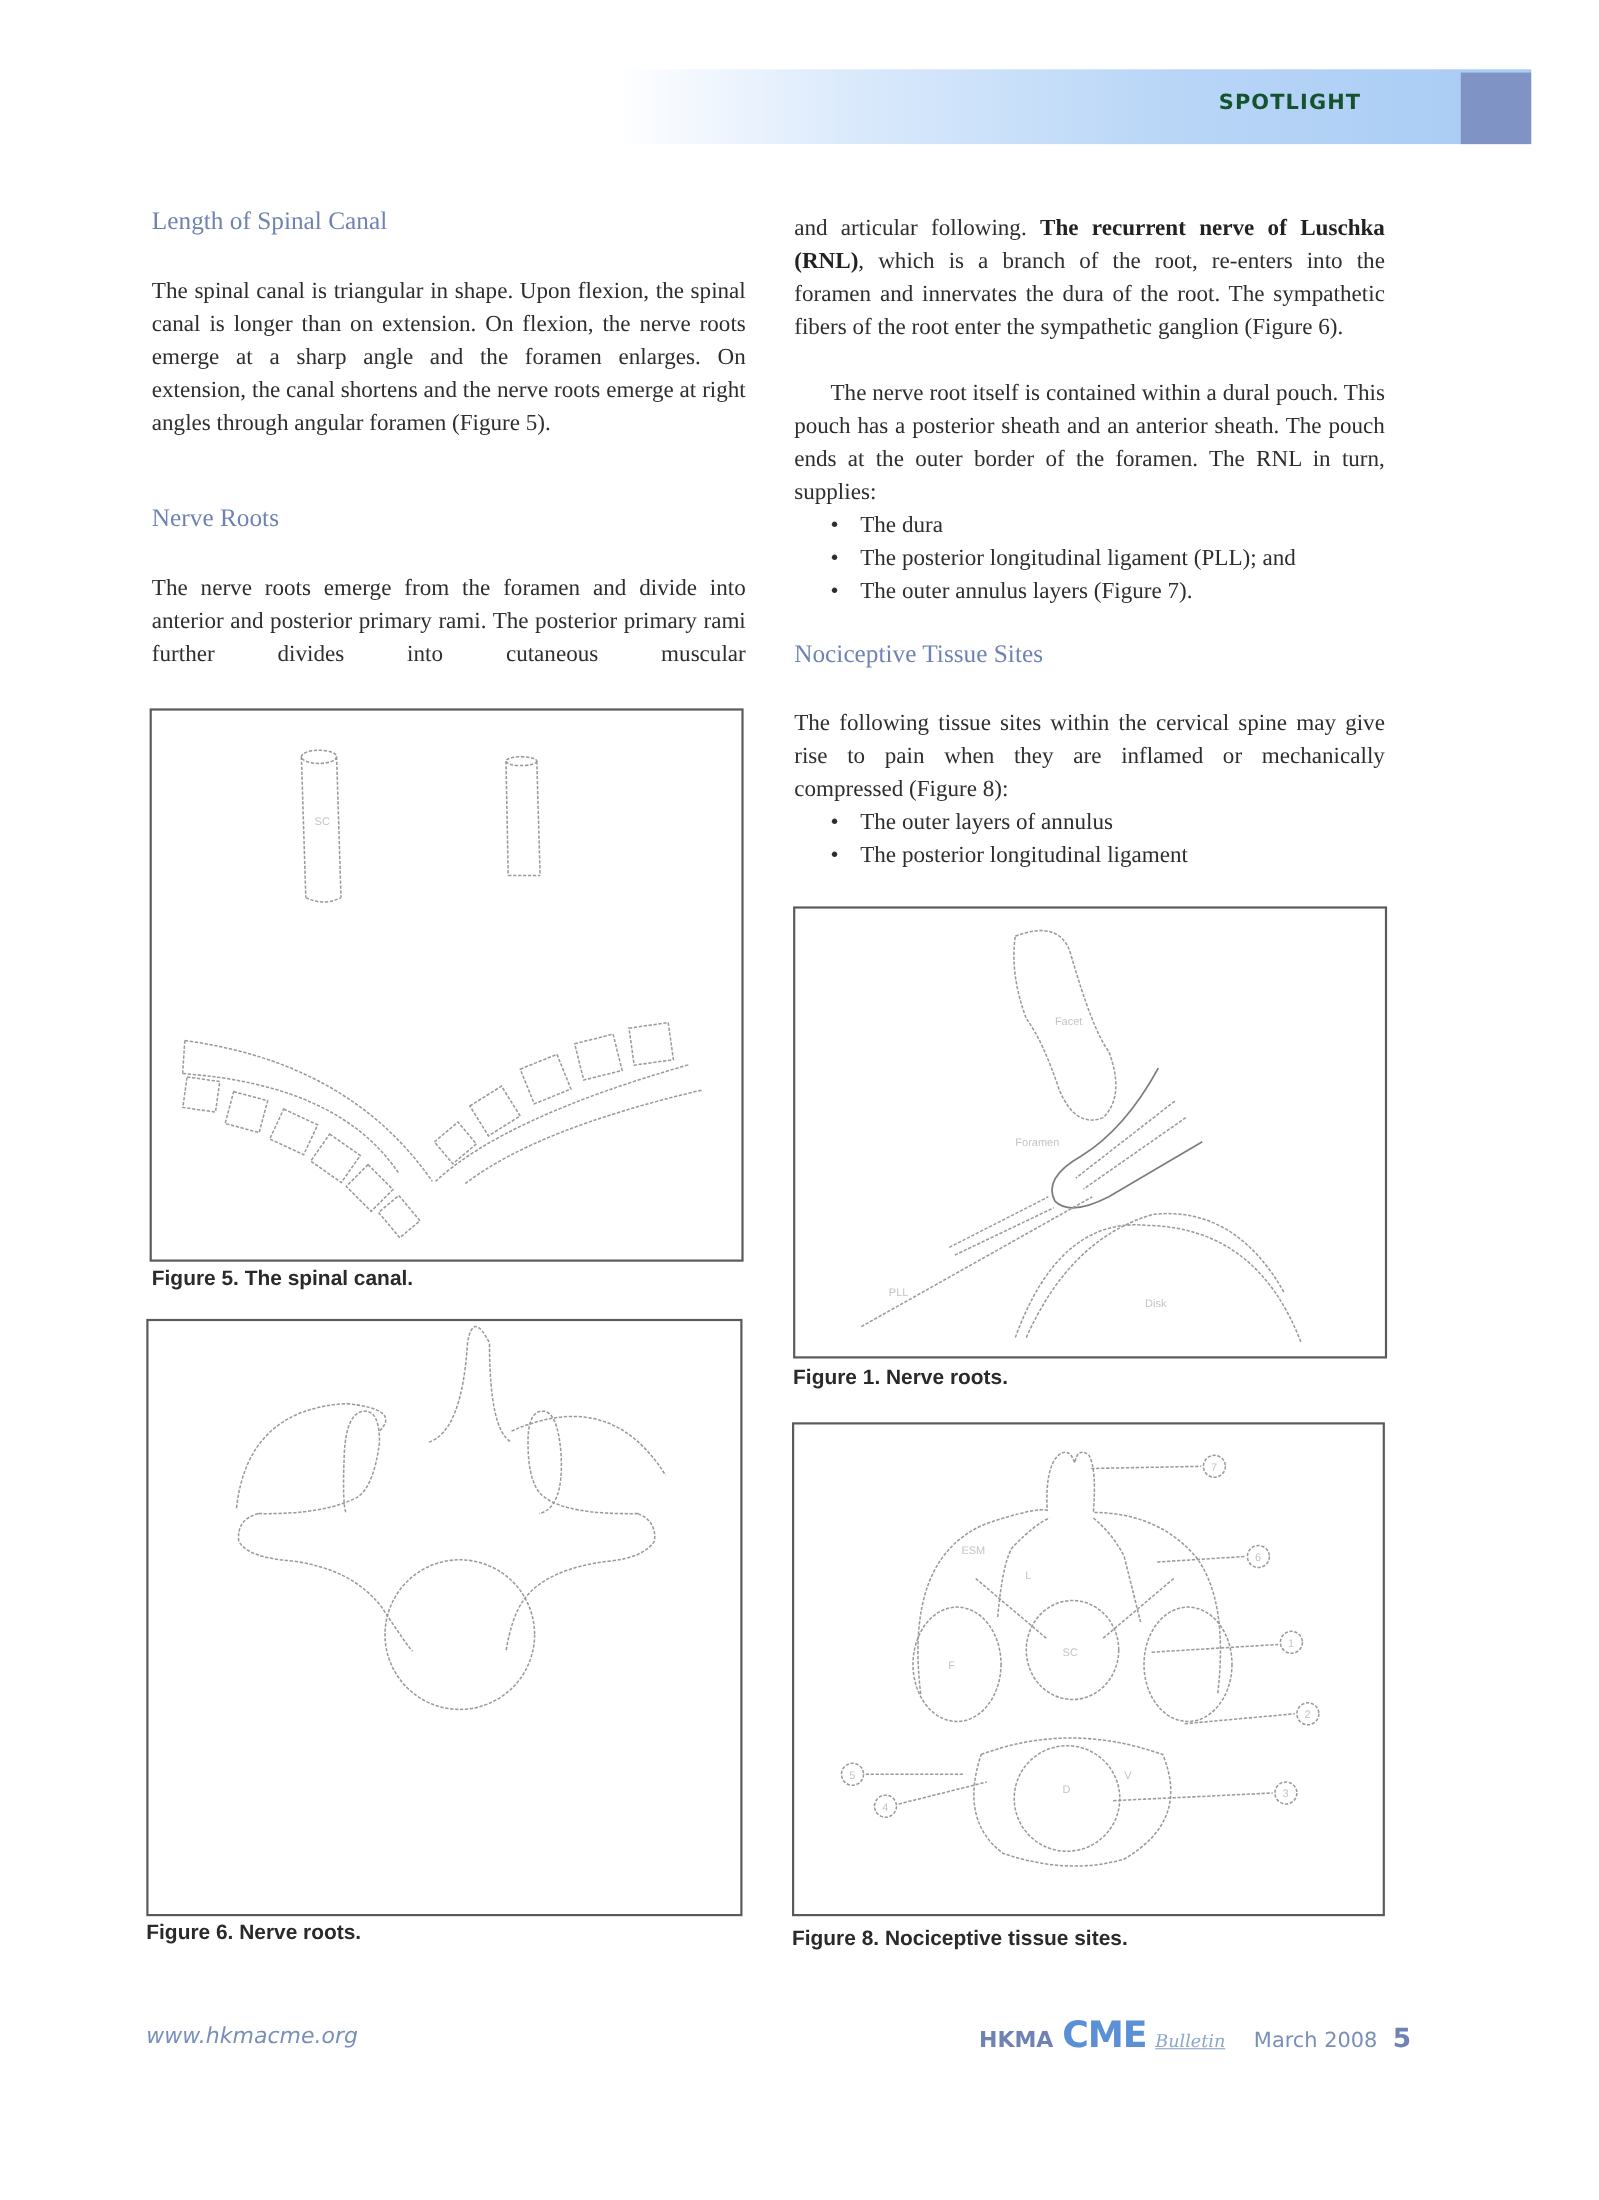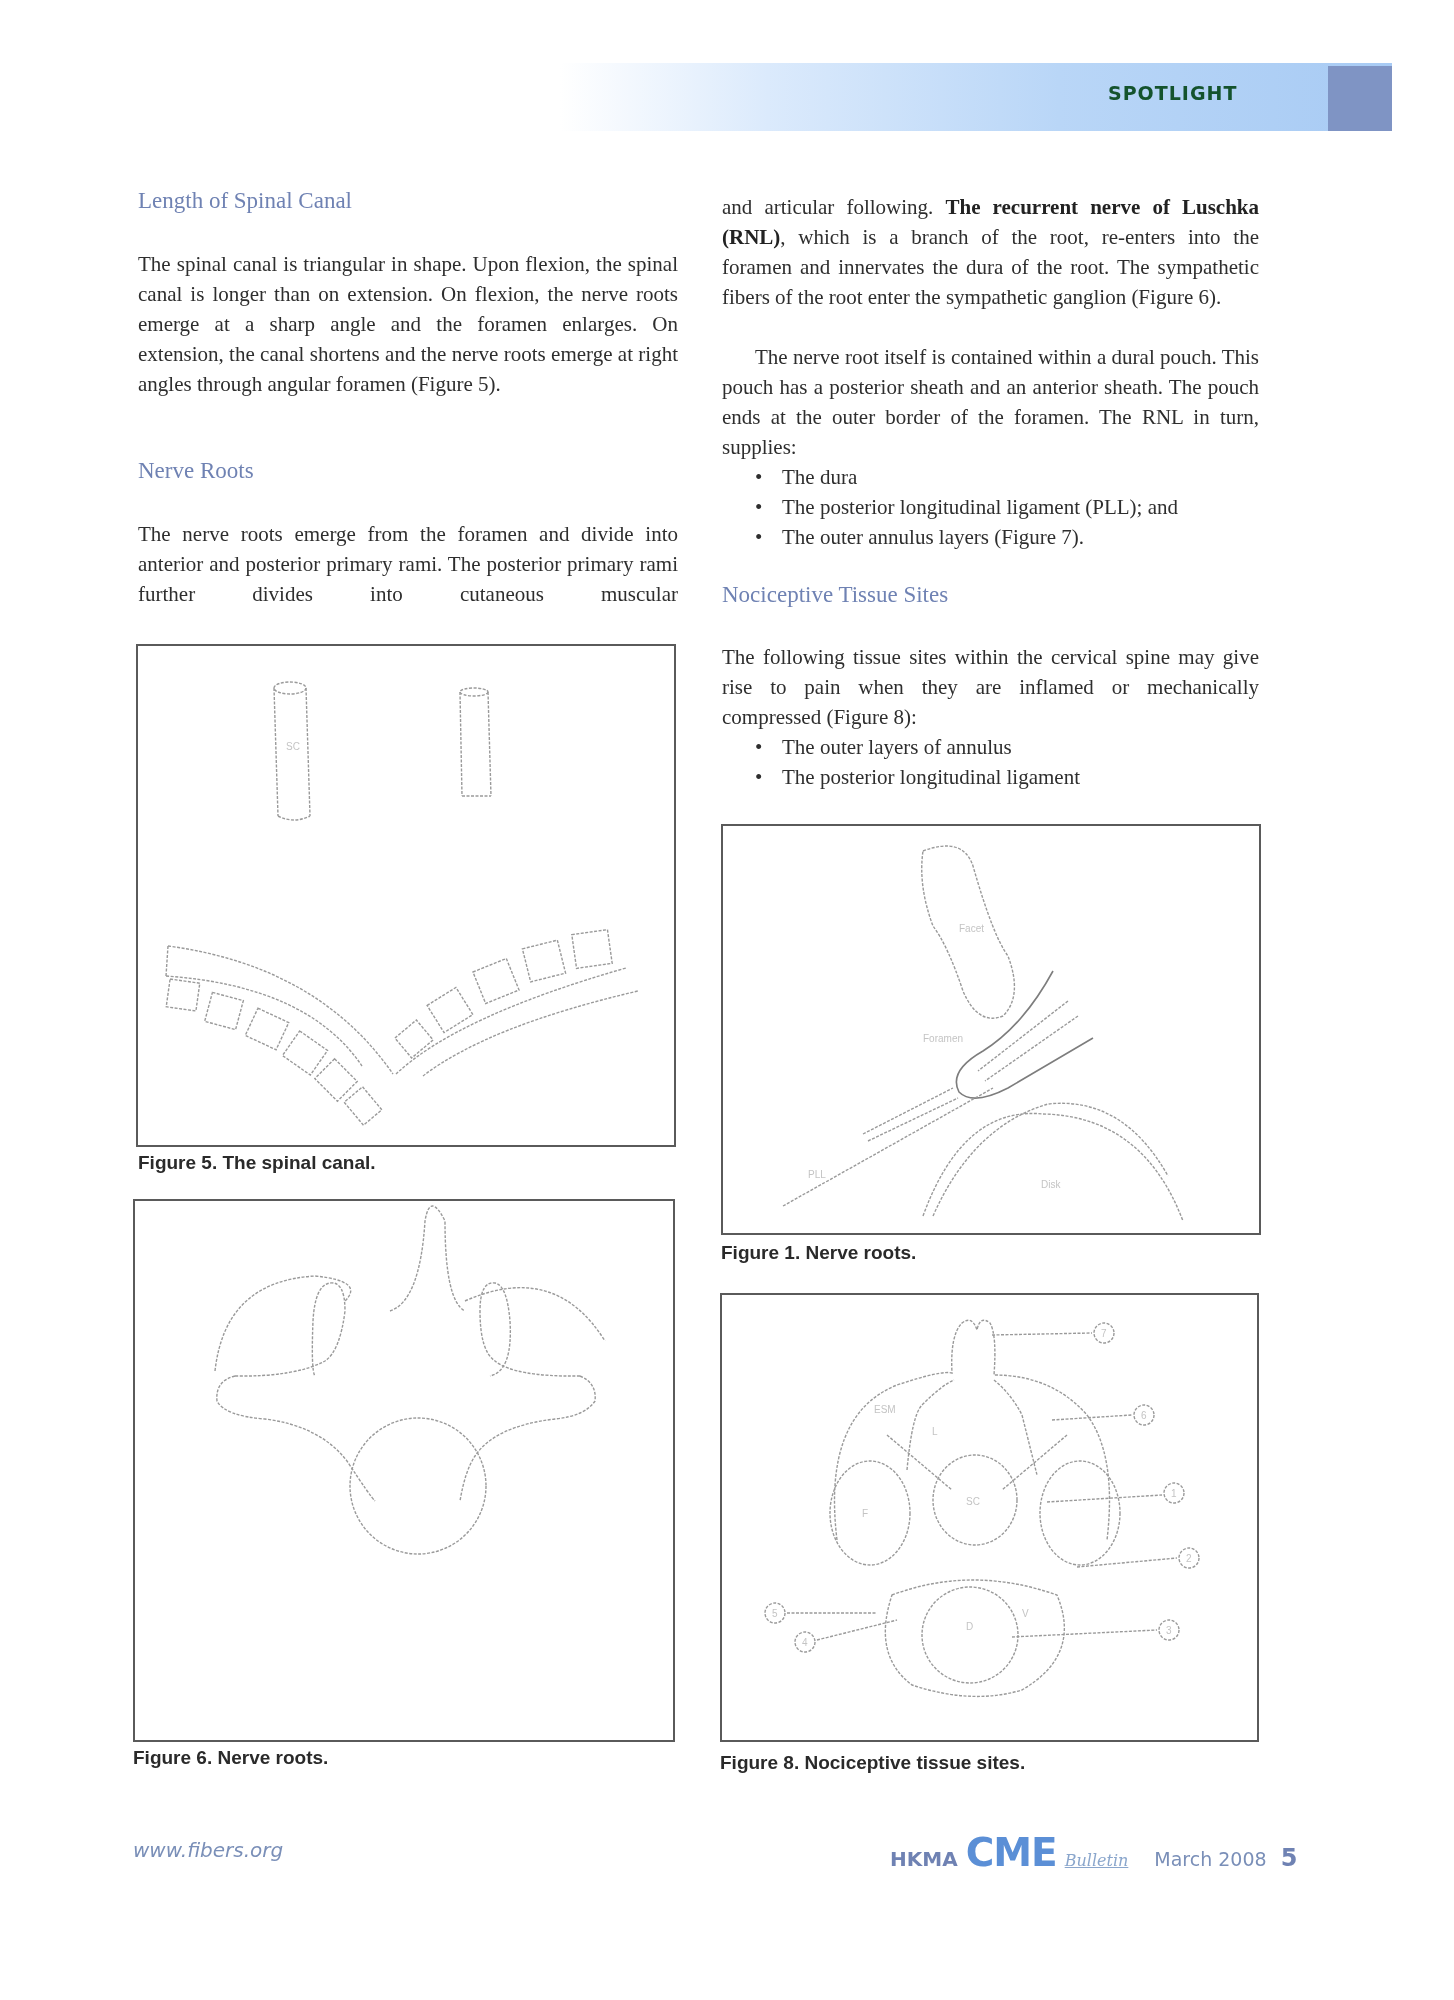--- a/index.html
+++ b/index.html
@@ -13,21 +13,21 @@
   .para b { font-weight:bold; color:#222; }
   .bullets { position:absolute; margin:0; padding:0; list-style:none; font-size:21px; line-height:30px; color:#2e2e2e; }
   .bullets li { position:relative; padding-left:60px; }
   .bullets li .dot { position:absolute; left:33px; top:0; }
   .figbox { position:absolute; border:2px solid #5a5a5a; background:#ffffff; }
   .figbox svg { position:absolute; left:0; top:0; width:100%; height:100%; }
   .caption { position:absolute; font-family:"Liberation Sans", sans-serif; font-weight:bold; font-size:19px; color:#2a2a2a; }
   .footer-url { position:absolute; left:133px; top:1838px; font-family:"DejaVu Sans", sans-serif; font-size:20px; color:#7a8fb8; font-style:italic; }
   .footer-right { position:absolute; left:890px; top:1830px; height:40px; display:flex; align-items:baseline; gap:8px; }
   .f-hkma { font-family:"DejaVu Sans", sans-serif; font-weight:bold; font-size:20px; color:#6f82b3; }
-  .f-cme { font-family:"DejaVu Sans", sans-serif; font-weight:bold; font-size:39px; color:#5b8fd6; letter-spacing:-1px; }
+  .f-cme { font-family:"DejaVu Sans", sans-serif; font-weight:bold; font-size:33px; color:#5b8fd6; letter-spacing:-1px; }
   .f-bulletin { font-family:"DejaVu Serif", serif; font-style:italic; font-size:16px; color:#8aa6cc; text-decoration:underline; margin-right:18px; }
   .f-date { font-family:"DejaVu Sans", sans-serif; font-size:19px; color:#7a8fb8; }
   .f-page { font-family:"DejaVu Sans", sans-serif; font-weight:bold; font-size:24px; color:#6f82b3; margin-left:6px; }
   .stroke { fill:none; stroke:#9a9a9a; stroke-width:1.4; stroke-dasharray:3 1.5; }
   .stroke-dk { fill:none; stroke:#7d7d7d; stroke-width:1.6; }
   .faint-label { font-family:"Liberation Sans", sans-serif; font-size:10px; fill:#c4c4c4; }
 </style>
 </head>
 <body>
 
@@ -160,20 +160,20 @@
         <circle class="stroke" cx="83" cy="347" r="10"></circle>
       <text class="faint-label" x="80" y="351">4</text>
       <line class="stroke" x1="65" y1="318" x2="155" y2="318"></line>
         <circle class="stroke" cx="53" cy="318" r="10"></circle>
       <text class="faint-label" x="50" y="322">5</text>
     </g>
   </svg>
 </div>
 <div class="caption" style="left:720px; top:1752px;">Figure 8. Nociceptive tissue sites.</div>
 
-<div class="footer-url">www.fibers.org</div>
+<div class="footer-url">www.hkmacme.org</div>
 <div class="footer-right">
   <span class="f-hkma">HKMA</span>
   <span class="f-cme">CME</span>
   <span class="f-bulletin">Bulletin</span>
   <span class="f-date">March 2008</span>
   <span class="f-page">5</span>
 </div>
 
 </body></html>

